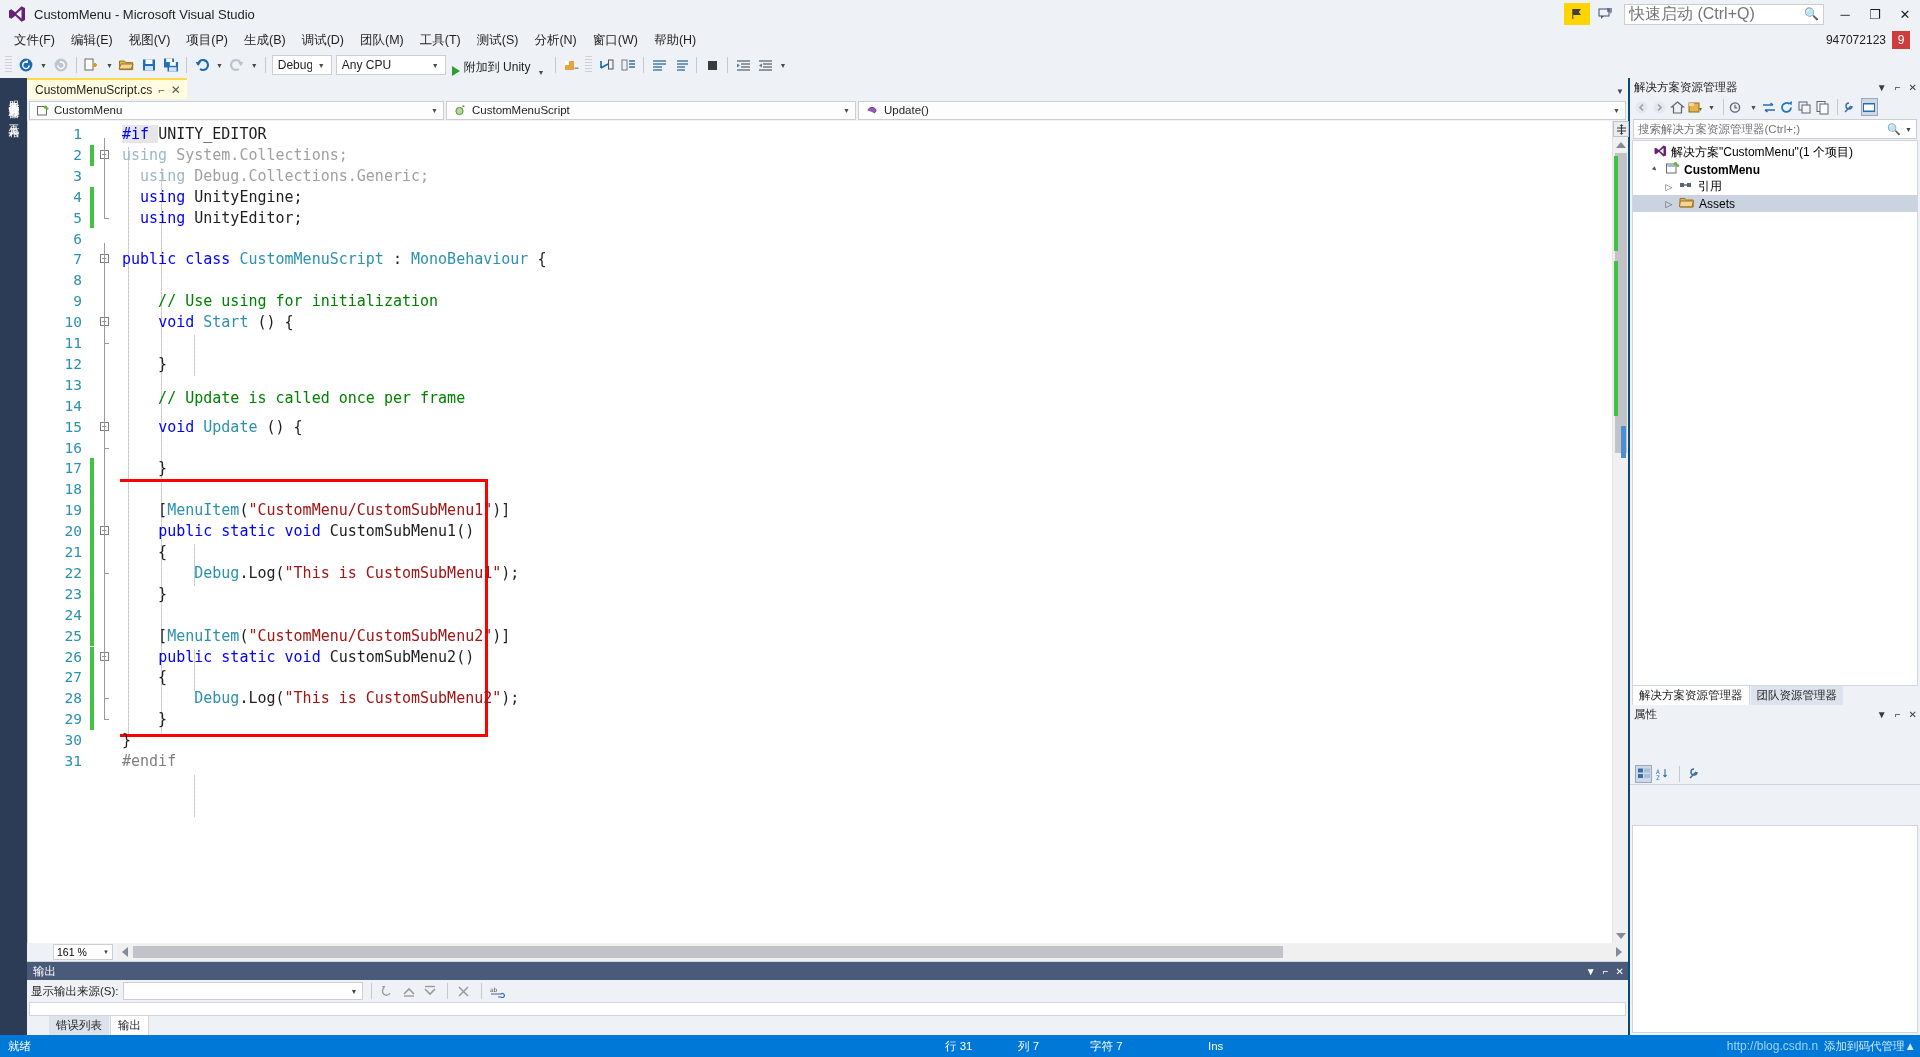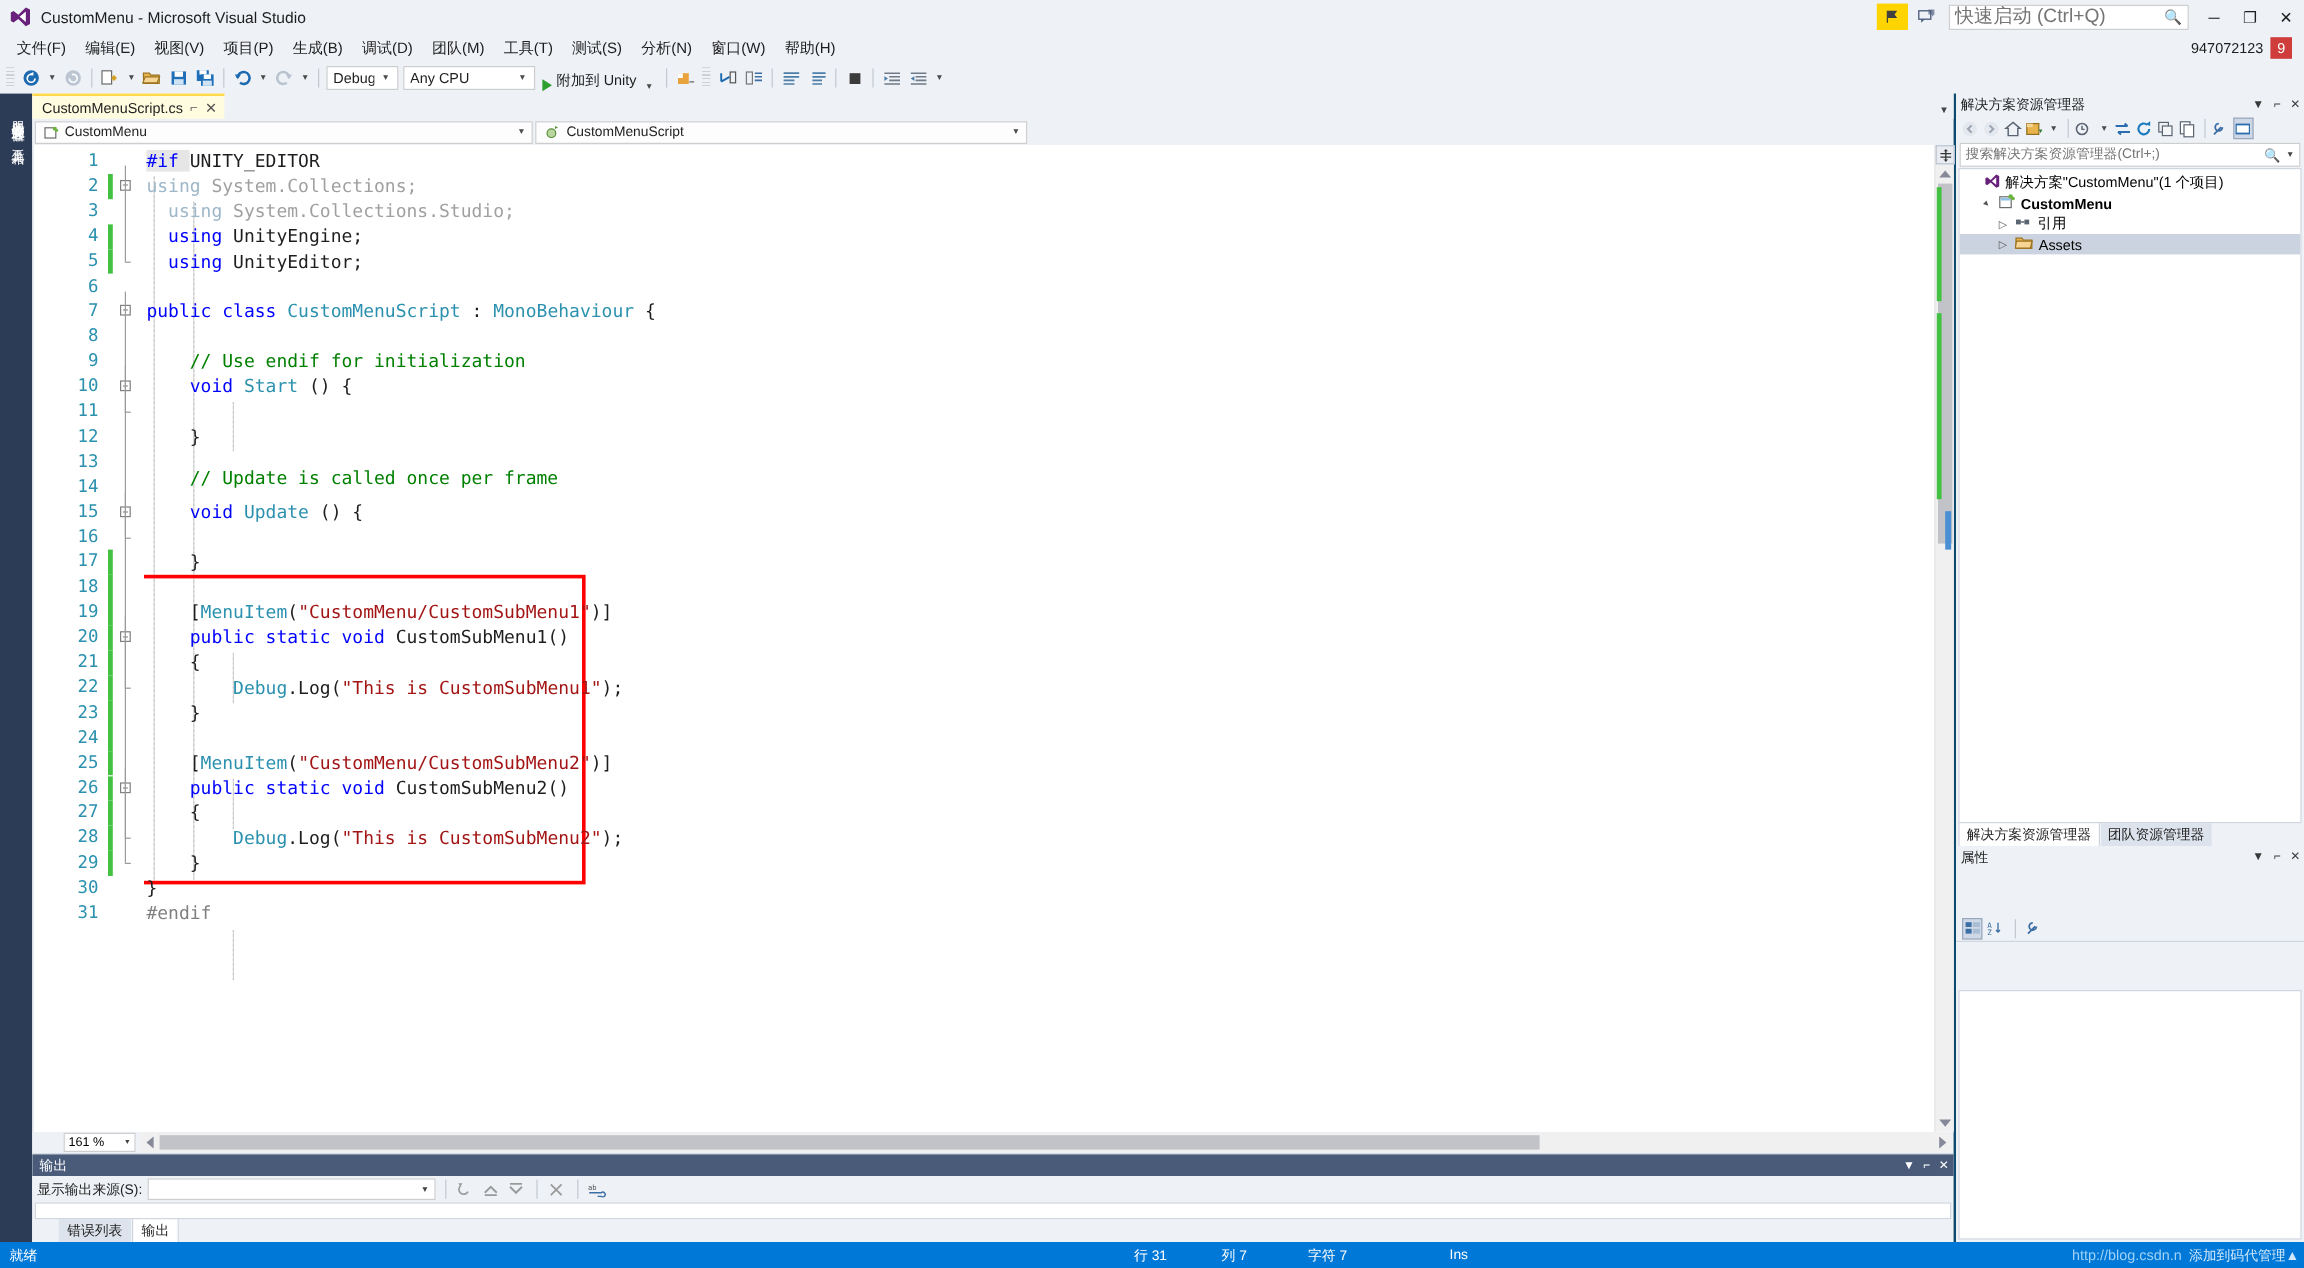--- a/index.html
+++ b/index.html
@@ -378,20 +378,27 @@
           </svg>
           <span class="nc-txt">CustomMenu</span>
           <span class="nc-ar">▼</span>
         </div>
         <div class="navcombo nav2">
           <svg width="14" height="13" viewBox="0 0 14 13" style="margin-left:2px">
             <circle cx="6.5" cy="7" r="3.6" fill="#b9d6a0" stroke="#5a8f3a"></circle>
             <path d="M9.5 1 l2.5 1.2 l-2.5 1.2 z" fill="#5a8f3a"></path>
           </svg>
           <span class="nc-txt">CustomMenuScript</span>
+          <span class="nc-ar">▼</span>
+        </div>
+        <div class="navcombo nav3">
+          <svg width="14" height="13" viewBox="0 0 14 13" style="margin-left:2px">
+            <path d="M3 6.5 a4 3 0 1 1 6 2.6" fill="#8f60b0" stroke="#6b3f8a"></path>
+          </svg>
+          <span class="nc-txt">Update()</span>
           <span class="nc-ar">▼</span>
         </div>
       </div>
 
       <div class="editorwrap">
         <div class="gutter-num" id="gutter-num" style="position: relative;">
             <div class="line lnum" style="position: absolute; right: 6px; top: 3px;">1</div>
             <div class="line lnum" style="position: absolute; right: 6px; top: 23.9px;">2</div>
             <div class="line lnum" style="position: absolute; right: 6px; top: 44.8px;">3</div>
             <div class="line lnum" style="position: absolute; right: 6px; top: 65.7px;">4</div>
@@ -466,27 +473,27 @@
           <div class="guide" style="left:8px;  top:26px;  height:588px;"></div>
           <div class="guide" style="left:41px; top:47px;  height:565px;"></div>
           <div class="guide" style="left:74px; top:214px; height:41px;"></div>
           <div class="guide" style="left:74px; top:423px; height:42px;"></div>
           <div class="guide" style="left:74px; top:528px; height:42px;"></div>
           <div class="guide" style="left:74px; top:654px; height:42px;"></div>
 
           <div class="redbox" style="left:-8px; top:358px; width:376px; height:258px;"></div>
         <div class="line" style="position: absolute; left: 2px; top: 3px;"><span class="ppkw">#if </span><span class="pl">UNITY_EDITOR</span></div>
             <div class="line" style="position: absolute; left: 2px; top: 23.9px;"><span style="color: rgb(157, 183, 201);">using</span><span class="dim"> System.Collections;</span></div>
-            <div class="line" style="position: absolute; left: 2px; top: 44.8px;"><span style="color: rgb(157, 183, 201);">  using</span><span class="dim"> System.Collections.Studio;</span></div>
+            <div class="line" style="position: absolute; left: 2px; top: 44.8px;"><span style="color: rgb(157, 183, 201);">  using</span><span class="dim"> Debug.Collections.Generic;</span></div>
             <div class="line" style="position: absolute; left: 2px; top: 65.7px;"><span class="k">  using</span><span class="pl"> UnityEngine;</span></div>
             <div class="line" style="position: absolute; left: 2px; top: 86.6px;"><span class="k">  using</span><span class="pl"> UnityEditor;</span></div>
             <div class="line" style="position: absolute; left: 2px; top: 107.5px;"></div>
             <div class="line" style="position: absolute; left: 2px; top: 128.4px;"><span class="k">public class </span><span class="t">CustomMenuScript</span><span class="pl"> : </span><span class="t">MonoBehaviour</span><span class="pl"> {</span></div>
             <div class="line" style="position: absolute; left: 2px; top: 149.3px;"></div>
-            <div class="line" style="position: absolute; left: 2px; top: 170.2px;"><span class="c">    // Use endif for initialization</span></div>
+            <div class="line" style="position: absolute; left: 2px; top: 170.2px;"><span class="c">    // Use using for initialization</span></div>
             <div class="line" style="position: absolute; left: 2px; top: 191.1px;"><span class="pl">    </span><span class="k">void </span><span class="t">Start</span><span class="pl"> () {</span></div>
             <div class="line" style="position: absolute; left: 2px; top: 212px;"></div>
             <div class="line" style="position: absolute; left: 2px; top: 232.9px;"><span class="pl">    }</span></div>
             <div class="line" style="position: absolute; left: 2px; top: 253.8px;"></div>
             <div class="line" style="position: absolute; left: 2px; top: 267px;"><span class="c">    // Update is called once per frame</span></div>
             <div class="line" style="position: absolute; left: 2px; top: 295.6px;"><span class="pl">    </span><span class="k">void </span><span class="t">Update</span><span class="pl"> () {</span></div>
             <div class="line" style="position: absolute; left: 2px; top: 316.5px;"></div>
             <div class="line" style="position: absolute; left: 2px; top: 337.4px;"><span class="pl">    }</span></div>
             <div class="line" style="position: absolute; left: 2px; top: 358.3px;"></div>
             <div class="line" style="position: absolute; left: 2px; top: 379.2px;"><span class="pl">    [</span><span class="t">MenuItem</span><span class="pl">(</span><span class="s">"CustomMenu/CustomSubMenu1"</span><span class="pl">)]</span></div>

